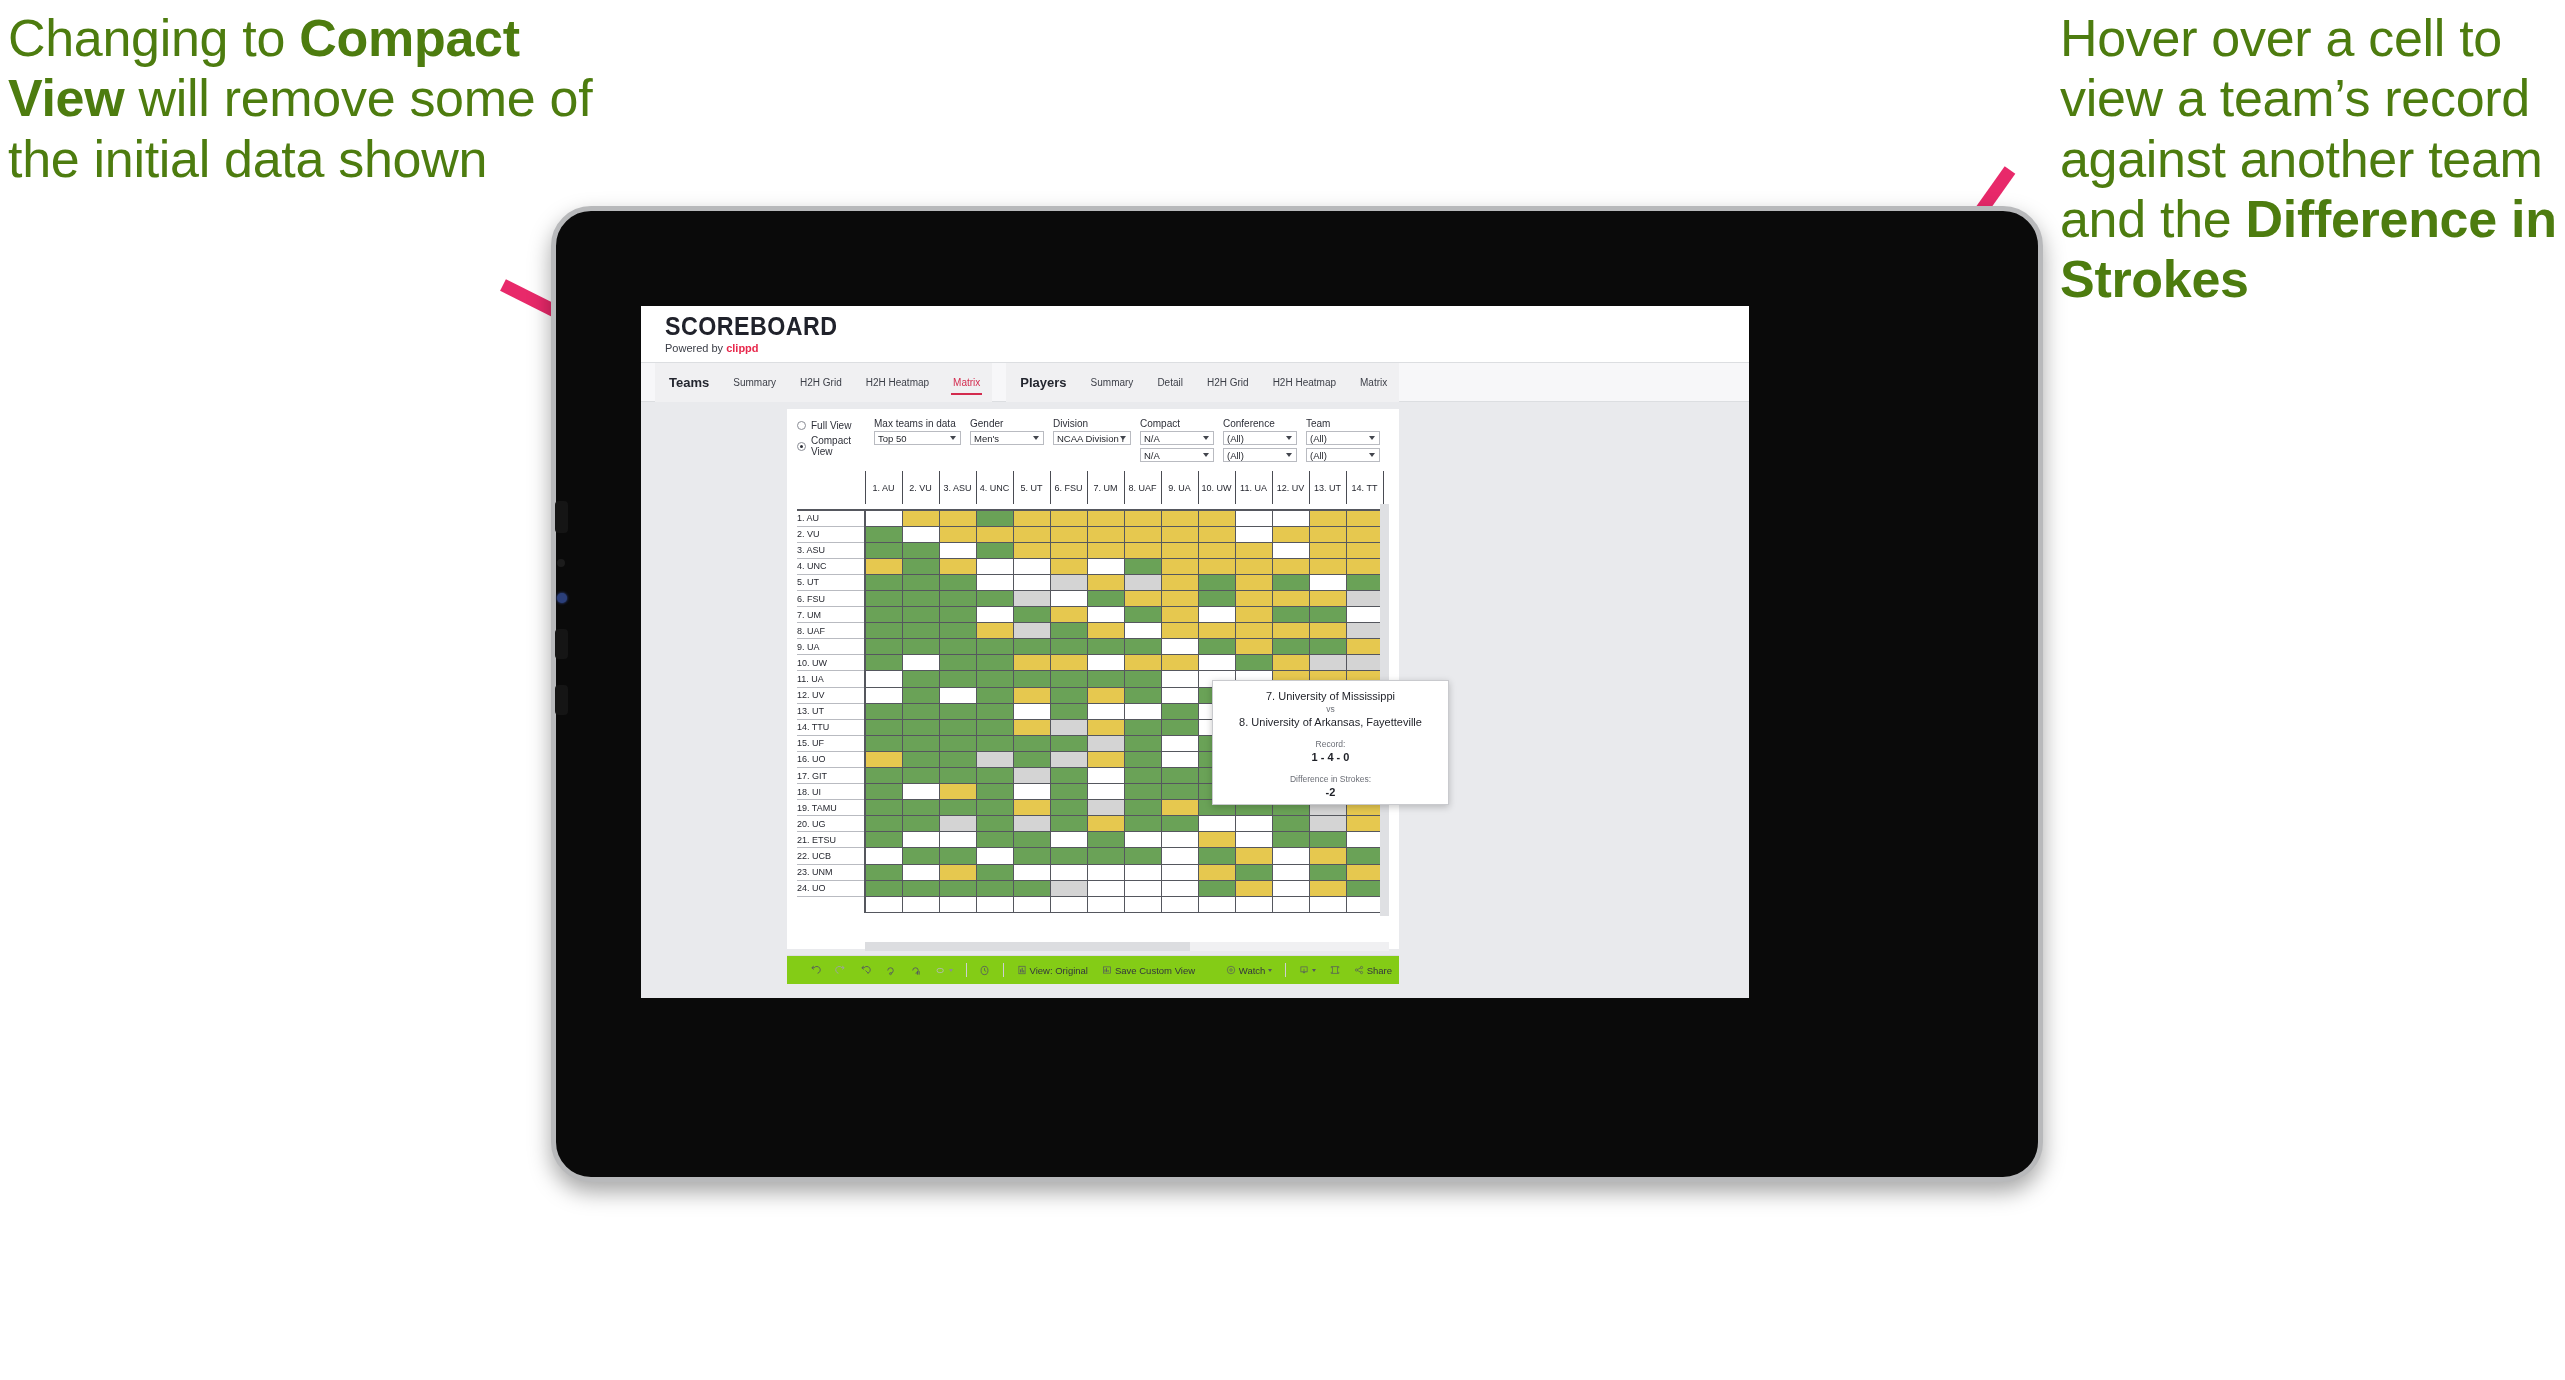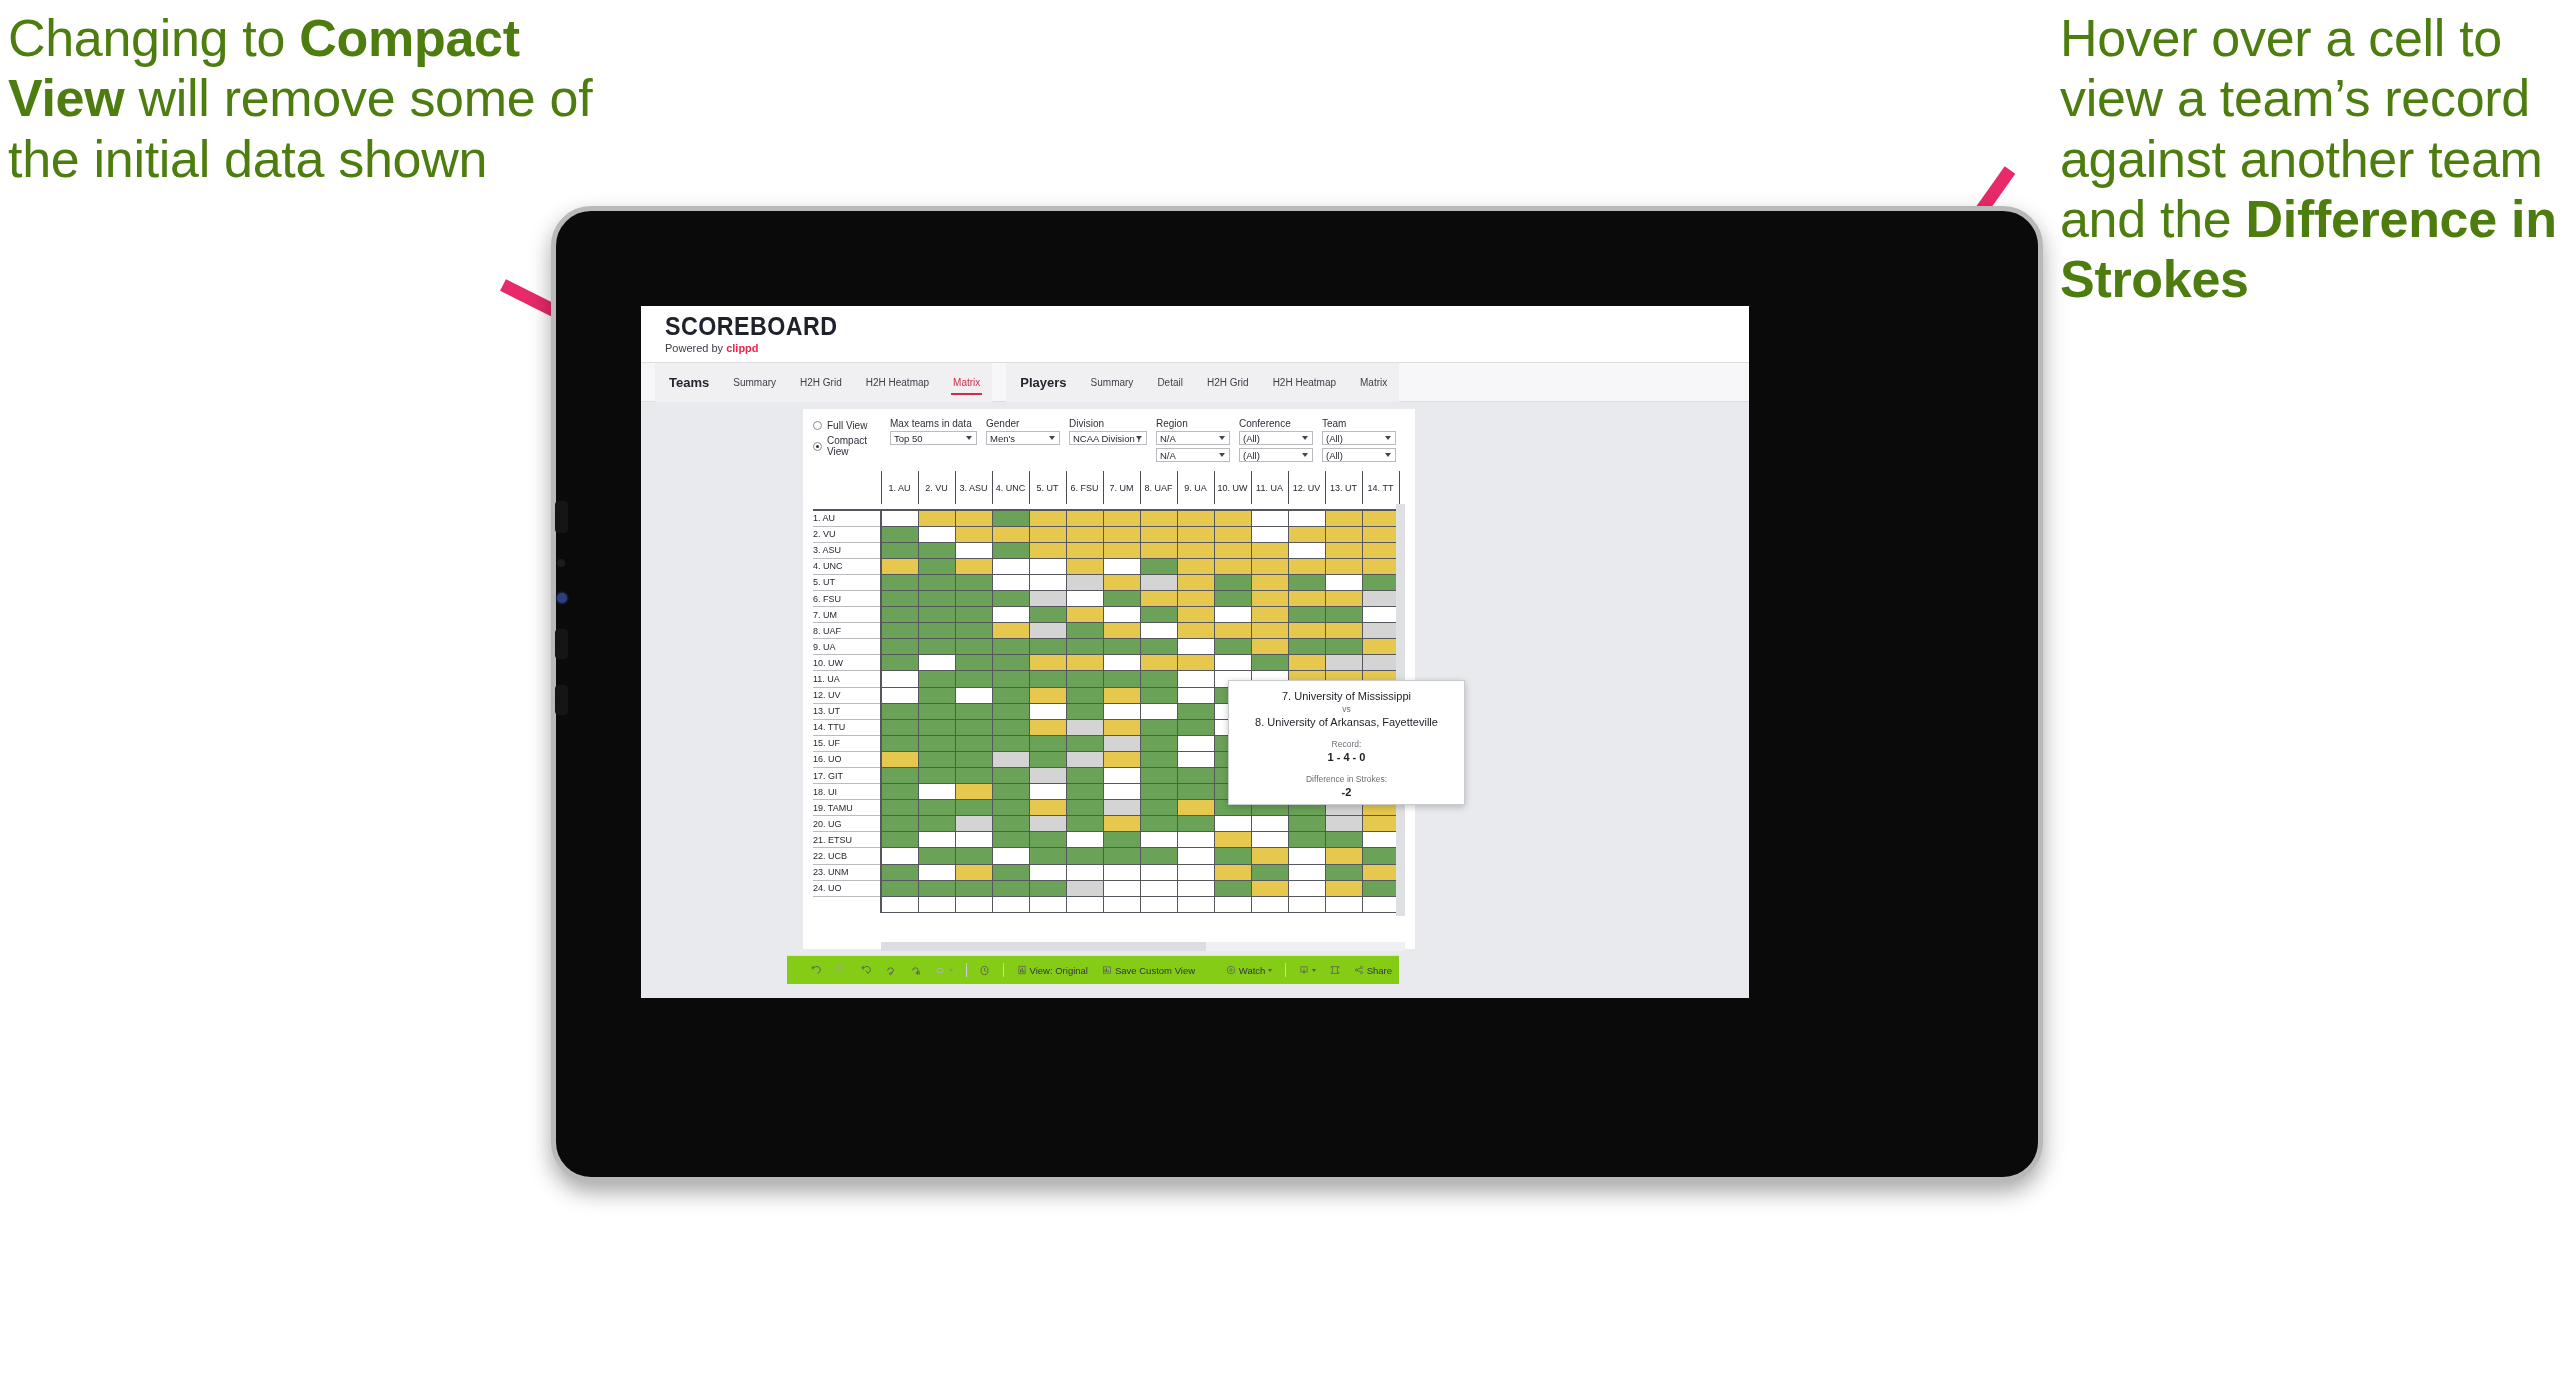--- a/index.html
+++ b/index.html
@@ -87,21 +87,21 @@
   }
   .tabgroup a.active { color:#d32b4e; }
   .tabgroup a.active::after {
     content:""; position:absolute; left:10px; right:10px; bottom:7px;
     height:2px; background:#d32b4e;
   }
 
   
   #viz { position:relative; height:596px; background:#e9eaed; }
   #sheet {
-    position:absolute; left:162px; top:7px; width:612px; height:540px;
+    position:absolute; left:146px; top:7px; width:612px; height:540px;
     background:#ffffff;
   }
 
   
   #filters { display:flex; align-items:flex-start; padding:9px 0 0 10px; gap:0; }
   .radio-col { width:77px; padding-top:2px; }
   .radio-row { display:flex; align-items:center; font-size:10px;
                color:#2e3039; margin-bottom:4px; }
   .rdo { width:9px; height:9px; border:1px solid #8a8d95; border-radius:50%;
          margin-right:5px; background:#fff; position:relative; flex:none; }
@@ -268,21 +268,21 @@
 
           <div class="fgroup">
             <div class="flabel">Division</div>
             <div class="sel w-div">
               <span>NCAA Division I</span>
               <span class="caret"></span>
             </div>
           </div>
 
           <div class="fgroup">
-            <div class="flabel">Region</div>
+            <div class="flabel">Compact</div>
             <div class="sel w-region">
               <span>N/A</span>
               <span class="caret"></span>
             </div>
             <div class="sel w-region">
               <span>N/A</span>
               <span class="caret"></span>
             </div>
           </div>
 

